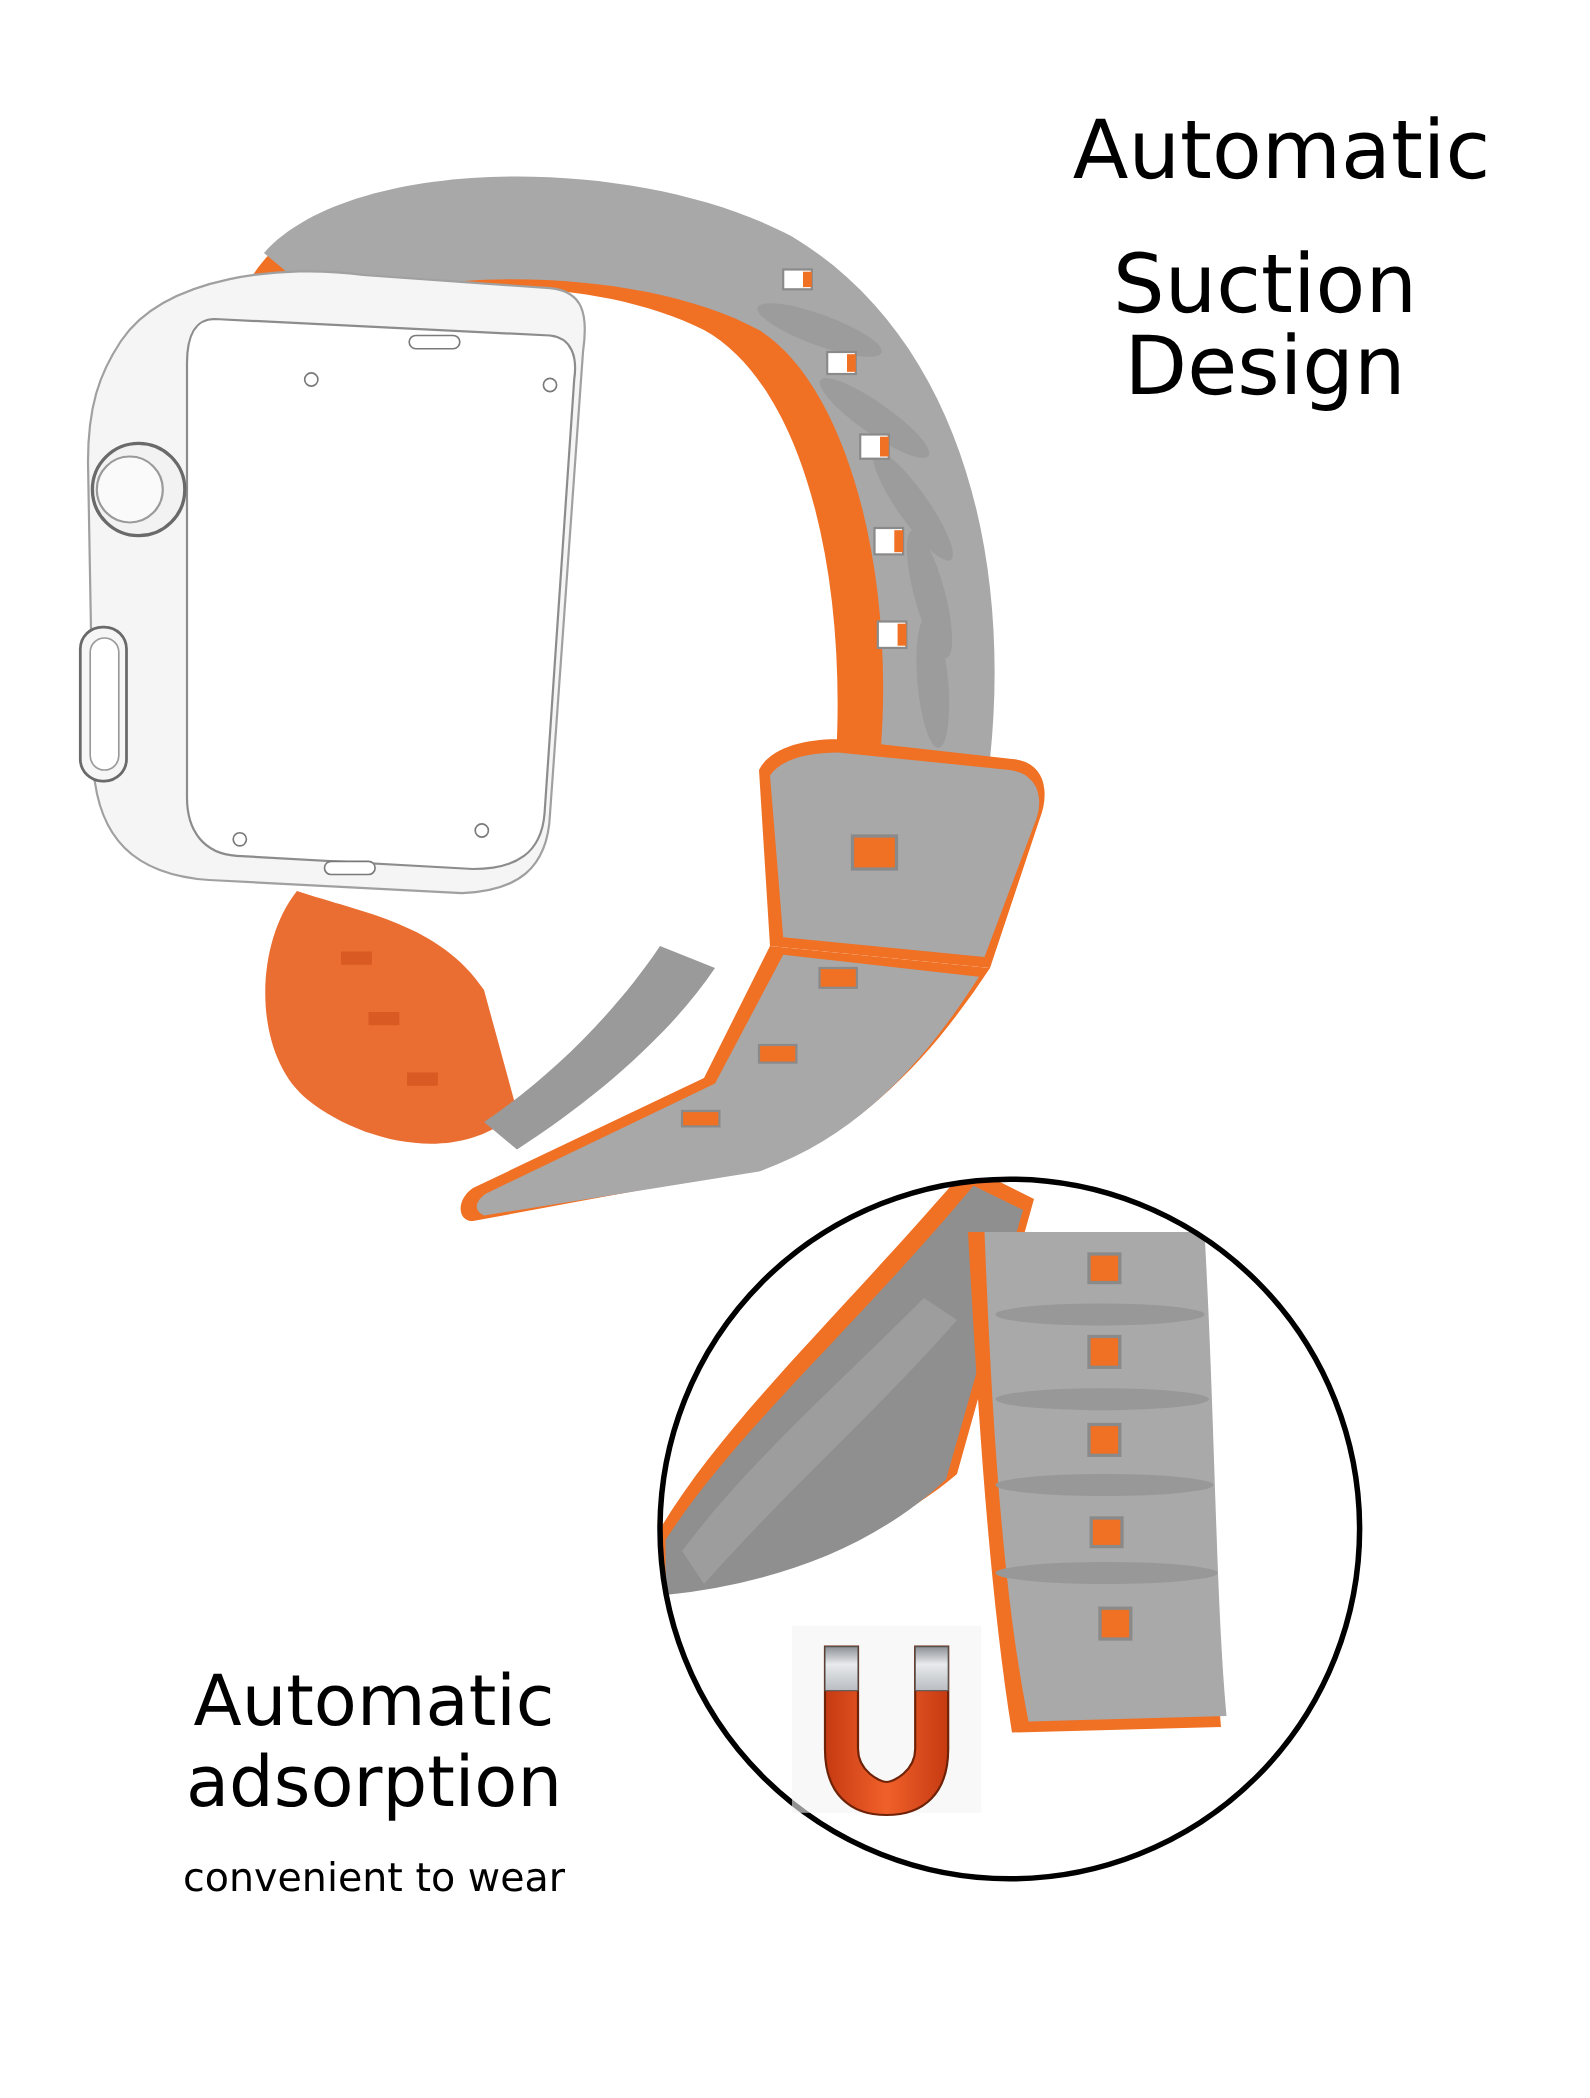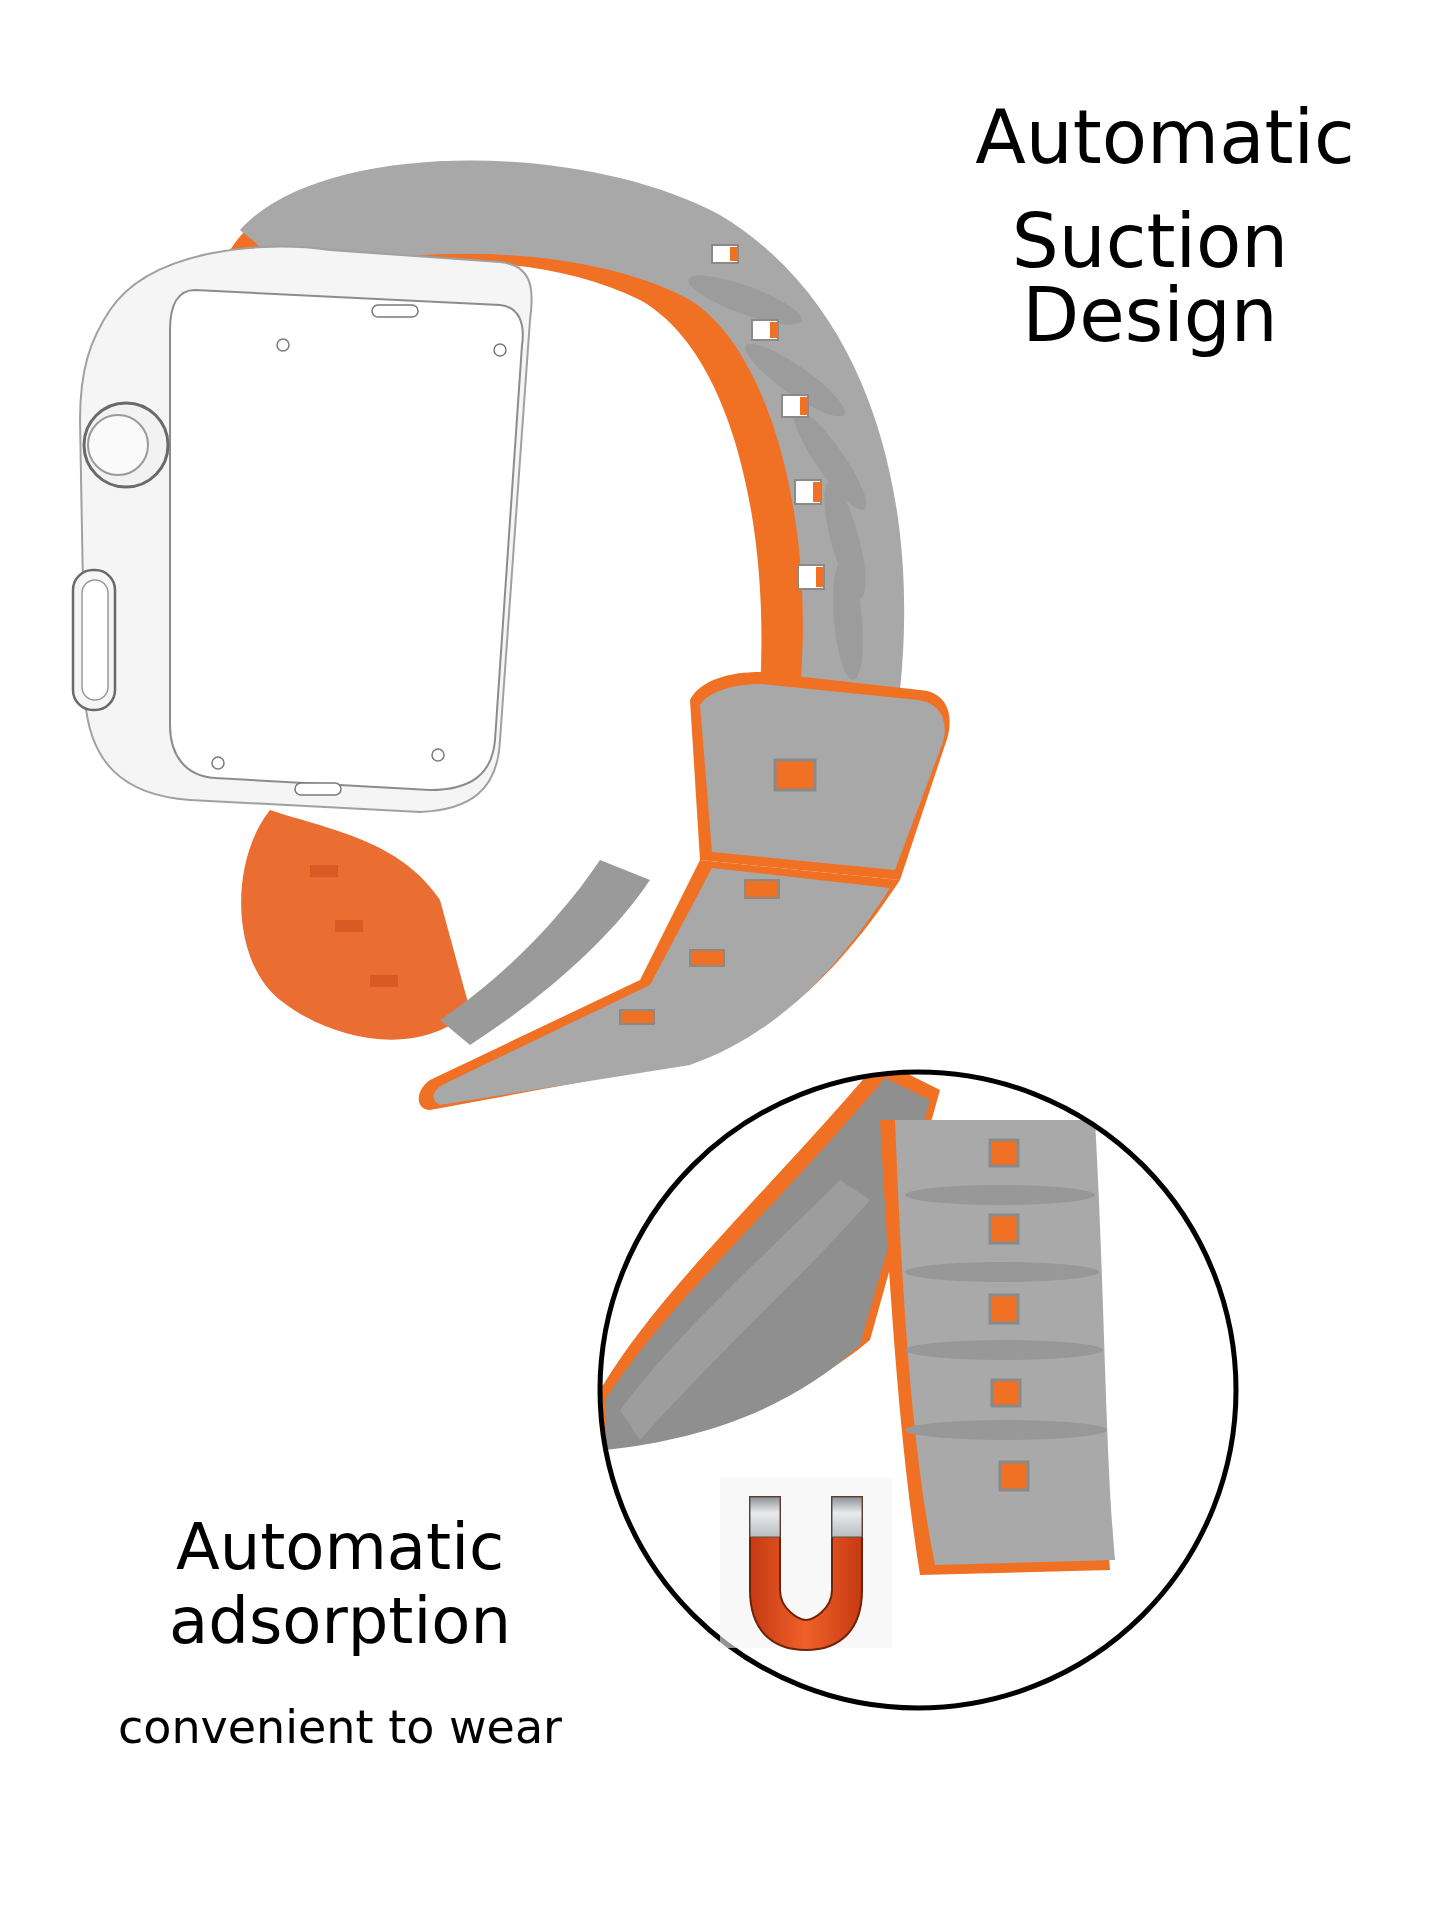--- a/index.html
+++ b/index.html
@@ -1,24 +1,24 @@
 <!DOCTYPE html>
 <html><head>
   <meta charset="utf-8">
   <style>
     html, body { margin: 0; padding: 0; background: #ffffff; }
     body { width: 1445px; height: 1907px; position: relative; overflow: hidden;
            font-family: "DejaVu Sans", "Liberation Sans", sans-serif; color: #000; }
     .headline { position: absolute; text-align: center; line-height: 1.0; font-weight: 400; letter-spacing: 0px; }
     .headline-top { left: 880px; top: 100px; width: 540px; }
     .headline-top .l1 { display:block; font-size: 74px; margin-left: 30px; }
-    .headline-top .l2 { display:block; font-size: 74px; margin-top: 30px; }
+    .headline-top .l2 { display:block; font-size: 74px; margin-top: 48px; }
     .caption { position: absolute; left: 40px; top: 1510px; width: 600px; text-align: center; }
     .caption .l1 { display:block; font-size: 64px; }
-    .caption .l2 { display:block; font-size: 46px; margin-top: 42px; }
+    .caption .l2 { display:block; font-size: 36px; margin-top: 29px; }
     .art { position: absolute; left: 0; top: 0; }
   </style>
 </head>
 <body>
 
 <svg class="art" width="1445" height="1907" viewBox="0 0 1445 1907" xmlns="http://www.w3.org/2000/svg">
   <defs>
     <linearGradient id="greyGrad" x1="0" y1="0" x2="1" y2="0">
       <stop offset="0" stop-color="#9a9a9a"></stop>
       <stop offset="0.5" stop-color="#adadad"></stop>

